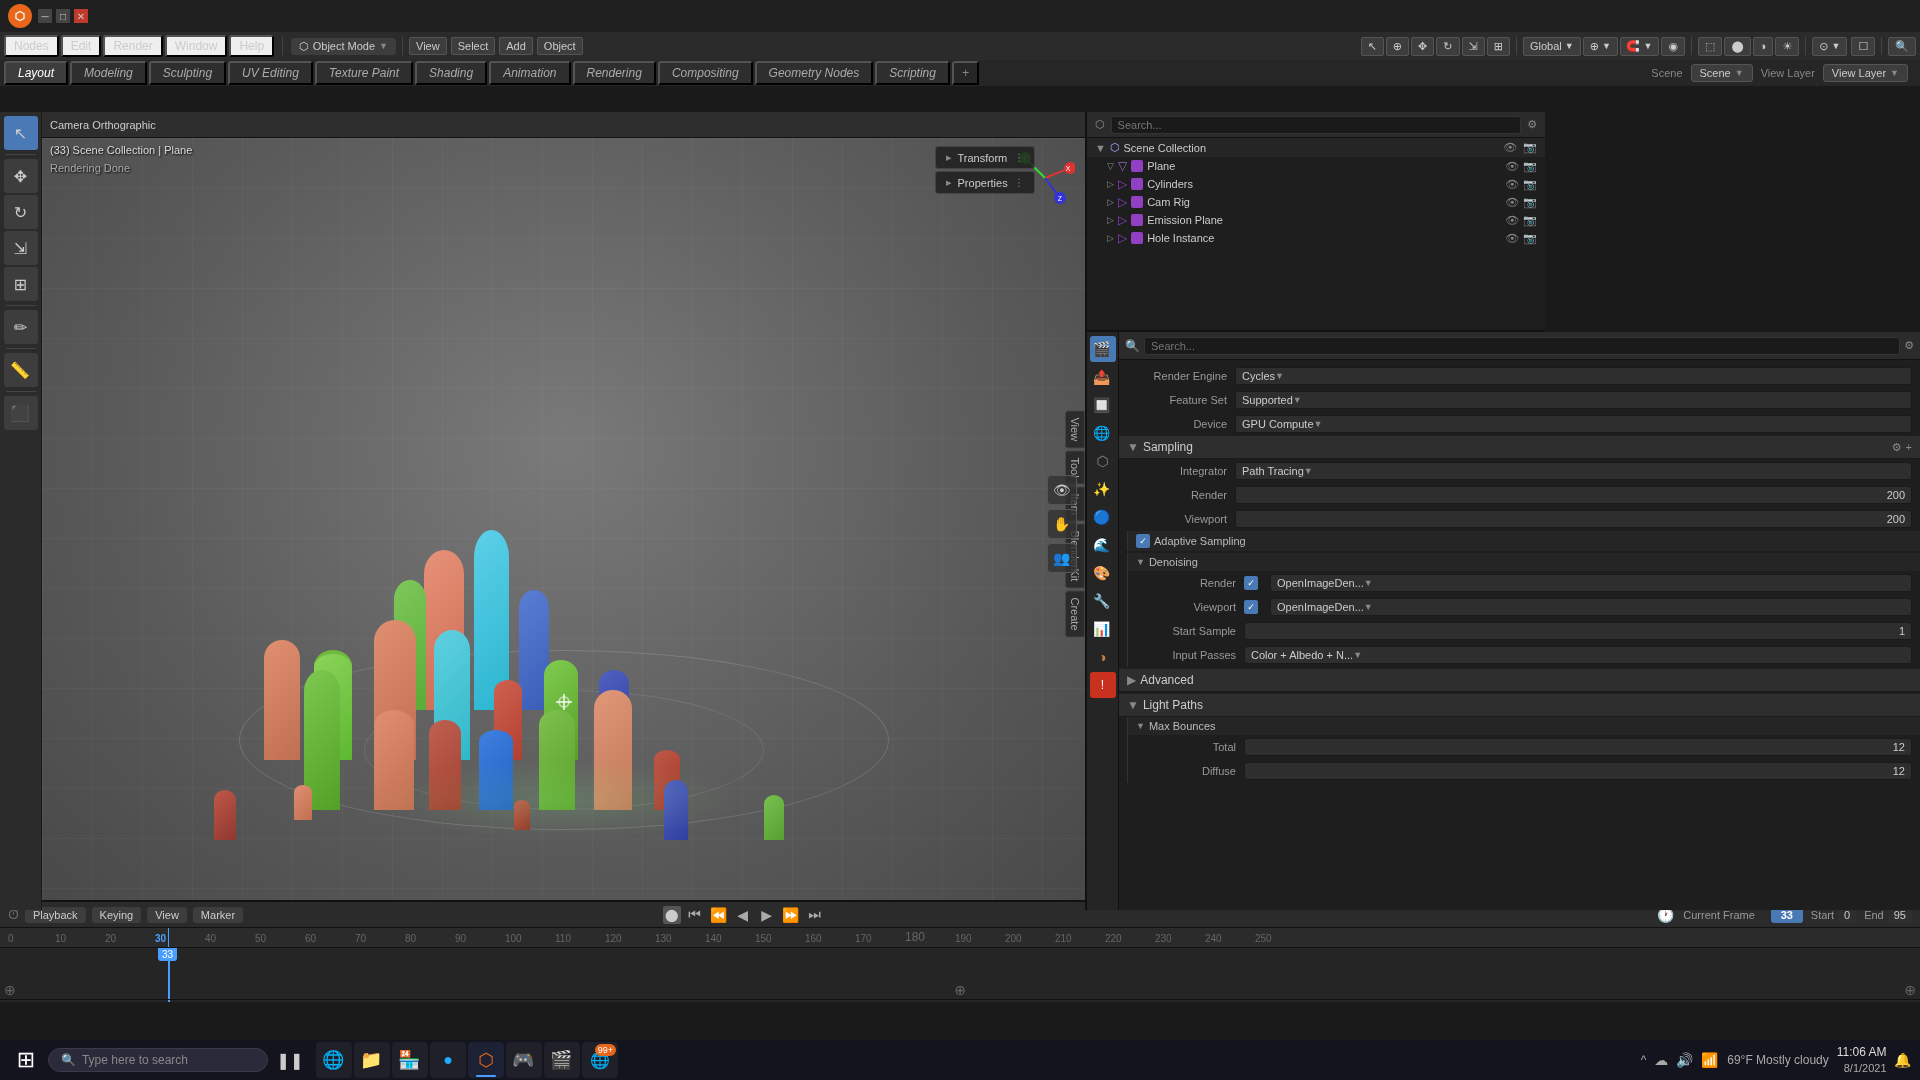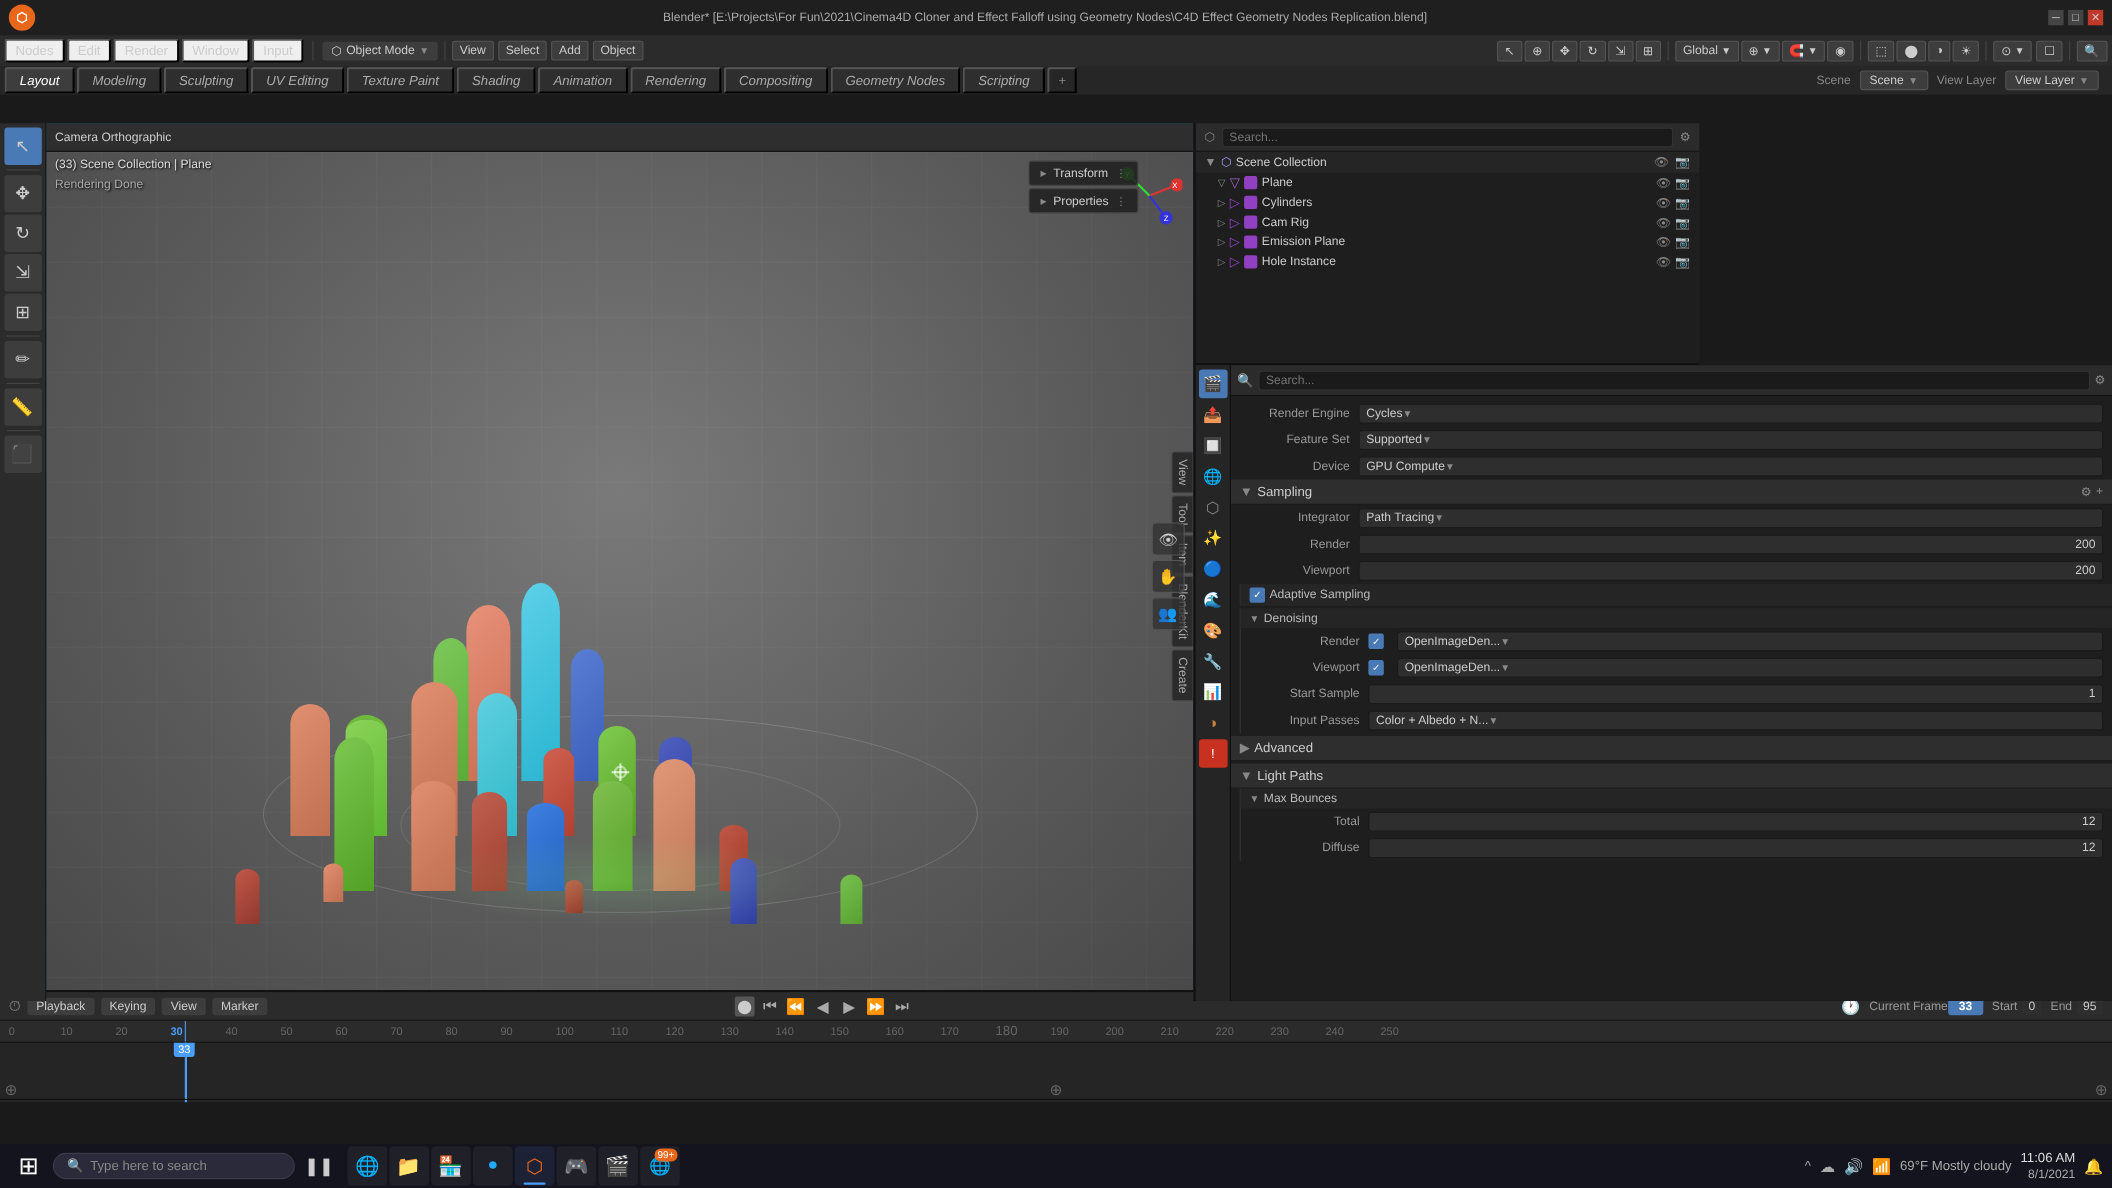--- a/index.html
+++ b/index.html
@@ -442,35 +442,34 @@
       width: calc(100% - 42px - 835px);
     }
   </style>
 </head>
 <body>
 
 <div id="blender-window">
 
   <div id="titlebar">
     <div style="width:24px;height:24px;background:#e8671a;border-radius:50%;display:flex;align-items:center;justify-content:center;margin-right:6px;font-size:12px;color:#fff;font-weight:bold;">⬡</div>
-    <div id="titlebar-title">Blender* [E:\Projects\For Fun\2021\Cinema4D Cloner and Effect Falloff using Geometry Nodes\C4D Effect Geometry Nodes Replication.blend]</div>
     <div class="titlebar-controls">
       <button class="titlebar-btn">─</button>
       <button class="titlebar-btn">□</button>
       <button class="titlebar-btn" style="background:#c0392b;">✕</button>
     </div>
   </div>
 
   <div id="menubar">
     <div style="display:flex;align-items:center;gap:2px;margin-right:4px;">
       <button class="menu-item">Nodes</button>
       <button class="menu-item">Edit</button>
       <button class="menu-item">Render</button>
       <button class="menu-item">Window</button>
-      <button class="menu-item">Input</button>
+      <button class="menu-item">Help</button>
     </div>
     <div class="hdr-sep"></div>
 
     <div style="display:flex;align-items:center;gap:4px;margin-left:4px;">
       <span style="font-size:11px;background:#3d3d3d;padding:2px 8px;border-radius:3px;cursor:pointer;color:#ccc;display:flex;align-items:center;gap:4px;">
         <span>⬡</span>
         <span>Object Mode</span>
         <span style="color:#888;font-size:9px;">▼</span>
       </span>
       <div class="hdr-sep"></div>
@@ -932,21 +931,21 @@
         <button class="tl-ctrl-btn">⏮</button>
         <button class="tl-ctrl-btn">⏪</button>
         <button class="tl-ctrl-btn">◀</button>
         <button class="tl-ctrl-btn">▶</button>
         <button class="tl-ctrl-btn">⏩</button>
         <button class="tl-ctrl-btn">⏭</button>
       </div>
 
       <div style="margin-left:auto;display:flex;align-items:center;gap:8px;">
         <span style="font-size:14px;color:#888;cursor:pointer;">🕐</span>
-        <div style="display:flex;align-items:center;gap:0;">
+        <div style="display:flex;align-items:center;gap:16px;">
           <span style="font-size:11px;color:#999;">Current Frame</span>
           <span style="background:#4a7ab5;color:#fff;padding:2px 8px;border-radius:3px;font-size:11px;font-weight:bold;min-width:32px;text-align:center;">33</span>
         </div>
         <div style="display:flex;align-items:center;gap:4px;">
           <span style="font-size:11px;color:#999;">Start</span>
           <span style="background:#2e2e2e;padding:2px 6px;border-radius:3px;font-size:11px;">0</span>
         </div>
         <div style="display:flex;align-items:center;gap:4px;">
           <span style="font-size:11px;color:#999;">End</span>
           <span style="background:#2e2e2e;padding:2px 6px;border-radius:3px;font-size:11px;">95</span>

